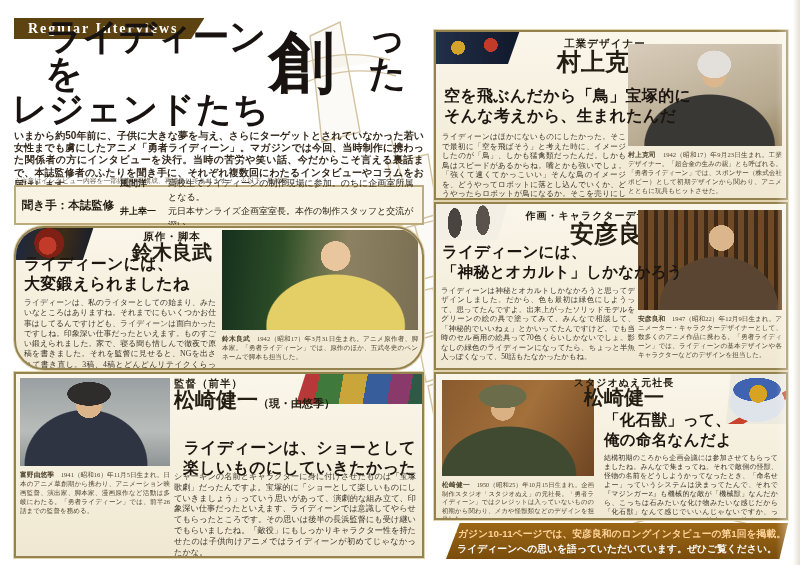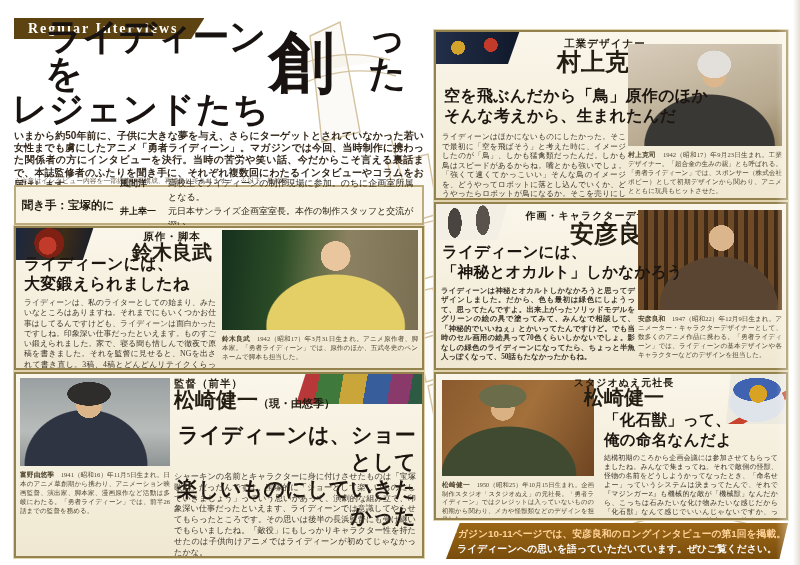--- a/index.html
+++ b/index.html
@@ -25,21 +25,21 @@
         border:2px solid #bcab7c;display:flex;align-items:center;}
   .ibox .lbl{width:104px;text-align:center;font-weight:bold;font-size:11.5px;}
   .ibox .rows{flex:1;font-size:9px;line-height:1.55;}
   .ibox .row{display:flex;}
   .ibox .nm{width:48px;font-weight:bold;}
   .ibox .ds{flex:1;}
 
   
   .panel{position:absolute;background:linear-gradient(180deg,#faf6ea,#f0e8d1);
          border:2px solid #94824f;box-shadow:0 0 0 1px #e0d3ad;overflow:hidden;}
-  .p1{left:14px;top:226px;width:406px;height:140px;}
+  .p1{left:14px;top:226px;width:406px;height:140px;border-radius:30px;}
   .p2{left:14px;top:372px;width:406px;height:182px;}
   .p3{left:434px;top:30px;width:350px;height:166px;}
   .p4{left:434px;top:202px;width:350px;height:164px;}
   .p5{left:434px;top:372px;width:350px;height:144px;}
 
   .thumb{position:absolute;}
   .thumbL{clip-path:polygon(0 0,100% 0,86% 100%,0 100%);}
   .thumbR{clip-path:polygon(8% 0,100% 0,100% 100%,0 100%);}
 
   .role{position:absolute;font-weight:bold;font-size:10.5px;letter-spacing:1px;}
@@ -133,21 +133,21 @@
       <span class="pre">ライディーンを</span>
       <span class="big">創</span>
       <span class="post">った</span>
     </div>
     <div class="t2">レジェンドたち</div>
   </div>
   <div class="intro">いまから約50年前に、子供に大きな夢を与え、さらにターゲットとされていなかった若い女性までも虜にしたアニメ「勇者ライディーン」。マガジンでは今回、当時制作に携わった関係者の方にインタビューを決行。当時の苦労や笑い話、今だからこそ言える裏話まで、本誌監修者のふたりを聞き手に、それぞれ複数回にわたるインタビューやコラムをお届けします。</div>
   <div class="note">※文章はインタビュー内容を一部抜粋、再構成、再編集してあります。　※以下、敬称略</div>
 
   <div class="ibox">
-    <div class="lbl">聞き手：宝塚的に</div>
+    <div class="lbl">聞き手：本誌監修</div>
     <div class="rows">
       <div class="row">
         <span class="nm">風間洋</span>
         <span class="ds">高校生でライディーンの制作現場に参加。のちに企画室所属となる。</span>
       </div>
       <div class="row">
         <span class="nm">井上幸一</span>
         <span class="ds">元日本サンライズ企画室室長。本作の制作スタッフと交流が深い。</span>
       </div>
     </div>
@@ -171,55 +171,55 @@
   <div class="panel p2">
     <div class="photo ph-tomino" style="left:4px;top:4px;width:150px;height:88px;"></div>
     <div class="cap" style="left:4px;top:96px;width:150px;height:56px;">
       <b>富野由悠季</b>　<span>1941（昭和16）年11月5日生まれ。日本のアニメ草創期から携わり、アニメーション映画監督、演出家、脚本家、漫画原作など活動は多岐にわたる。「勇者ライディーン」では、前半26話までの監督を務める。</span>
     </div>
     <div class="thumb thumbR th2" style="right:-2px;top:-2px;width:128px;height:32px;"></div>
     <div class="role" style="left:158px;top:3px;">監督（前半）</div>
     <div class="name" style="left:158px;top:16px;font-size:21px;">
       <span>松崎健一</span><span class="suffix">（現・由悠季）</span>
     </div>
-    <div class="head" style="left:158px;top:48px;width:242px;text-align:right;font-size:21px;">
+    <div class="head" style="left:158px;top:64px;width:242px;text-align:right;font-size:16px;">
       <div>ライディーンは、ショーとして</div>
       <div>楽しいものにしていきたかった</div>
     </div>
     <div class="body" style="left:158px;top:98px;width:242px;height:80px;font-size:8.2px;">シャーキンの名前とキャラクターに身に付けさせたものは「宝塚歌劇」だったんですよ。宝塚的に「ショーとして楽しいものにしていきましょう」っていう思いがあって、演劇的な組み立て、印象深い仕事だったといえます、ライディーンでは意識してやらせてもらったところです。その思いは後半の長浜監督にも受け継いでもらいましたね。「敵役」にもしっかりキャラクター性を持たせたのは子供向けアニメではライディーンが初めてじゃなかったかな。</div>
   </div>
 
   <div class="panel p3">
     <div class="thumb thumbL th3" style="left:-2px;top:-2px;width:86px;height:34px;"></div>
     <div class="role" style="left:104px;top:5px;width:130px;text-align:center;">工業デザイナー</div>
     <div class="name" style="left:110px;top:18px;width:118px;text-align:center;font-size:24px;">村上克司</div>
     <div class="photo ph-murakami" style="left:192px;top:12px;width:154px;height:102px;"></div>
     <div class="cap" style="left:192px;top:118px;width:154px;height:44px;">
       <b>村上克司</b>　<span>1942（昭和17）年9月23日生まれ。工業デザイナー。「超合金の生みの親」とも呼ばれる。「勇者ライディーン」では、スポンサー（株式会社ポピー）として初期デザインから関わり、アニメとともに玩具もヒットさせた。</span>
     </div>
     <div class="head" style="left:8px;top:54px;font-size:16px;">
-      <div>空を飛ぶんだから「鳥」原作のほか</div>
+      <div>空を飛ぶんだから「鳥」宝塚的に</div>
       <div>そんな考えから、生まれたんだ</div>
     </div>
     <div class="body" style="left:6px;top:100px;width:184px;height:62px;font-size:7.6px;line-height:1.26;">ライディーンはほかにないものにしたかった。そこで最初に「空を飛ばそう」と考えた時に、イメージしたのが「鳥」、しかも猛禽類だったんだ。しかも鳥はスピードがあるからね。嘴とかも強いでしょ。「強くて速くてかっこいい」そんな鳥のイメージを、どうやってロボットに落とし込んでいくか、どうやったらロボットが鳥になるか。そこを売りにしていきたかったんだよね。</div>
   </div>
 
   <div class="panel p4">
     <div class="thumb thumbL th4" style="left:-2px;top:-2px;width:74px;height:38px;"></div>
     <div class="role" style="left:80px;top:5px;width:164px;text-align:center;font-size:10px;">作画・キャラクターデザイン</div>
     <div class="name" style="left:126px;top:18px;width:112px;text-align:center;font-size:24px;">安彦良和</div>
     <div class="photo ph-yasuhiko" style="left:202px;top:6px;width:144px;height:100px;"></div>
     <div class="cap" style="left:202px;top:110px;width:144px;height:48px;">
       <b>安彦良和</b>　<span>1947（昭和22）年12月9日生まれ。アニメーター・キャラクターデザイナーとして、数多くのアニメ作品に携わる。「勇者ライディーン」では、ライディーンの基本デザインや各キャラクターなどのデザインを担当した。</span>
     </div>
     <div class="head" style="left:6px;top:38px;font-size:15.5px;">
       <div>ライディーンには、</div>
       <div>「神秘とオカルト」しかなかろう</div>
     </div>
-    <div class="body" style="left:5px;top:82px;width:194px;height:78px;font-size:7.4px;line-height:1.28;font-weight:bold;">ライディーンは神秘とオカルトしかなかろうと思ってデザインしました。だから、色も最初は緑色にしようって、思ってたんですよ。出来上がったソリッドモデルをグリーンの絵の具で塗ってみて、みんなで相談して、「神秘的でいいねぇ」とかいってたんですけど。でも当時のセル画用の絵具って70色くらいしかないでしょ。影なしの緑色のライディーンになってたら、ちょっと半魚人っぽくなって、50話もたなかったかもね。</div>
+    <div class="body" style="left:5px;top:82px;width:194px;height:78px;font-size:7.4px;line-height:1.28;">ライディーンは神秘とオカルトしかなかろうと思ってデザインしました。だから、色も最初は緑色にしようって、思ってたんですよ。出来上がったソリッドモデルをグリーンの絵の具で塗ってみて、みんなで相談して、「神秘的でいいねぇ」とかいってたんですけど。でも当時のセル画用の絵具って70色くらいしかないでしょ。影なしの緑色のライディーンになってたら、ちょっと半魚人っぽくなって、50話もたなかったかもね。</div>
   </div>
 
   <div class="panel p5">
     <div class="photo ph-matsuzaki" style="left:6px;top:6px;width:152px;height:96px;"></div>
     <div class="cap" style="left:6px;top:106px;width:152px;height:34px;font-size:6.3px;">
       <b>松崎健一</b>　<span>1950（昭和25）年10月15日生まれ。企画制作スタジオ「スタジオぬえ」の元社長。「勇者ライディーン」ではクレジットは入っていないものの初期から関わり、メカや怪獣類などのデザインを担当した。</span>
     </div>
     <div class="thumb thumbR th5" style="right:-2px;top:-2px;width:62px;height:52px;"></div>
     <div class="role" style="left:128px;top:2px;width:120px;text-align:center;font-size:10px;">スタジオぬえ元社長</div>
     <div class="name" style="left:142px;top:13px;width:92px;text-align:center;font-size:20px;">松崎健一</div>

